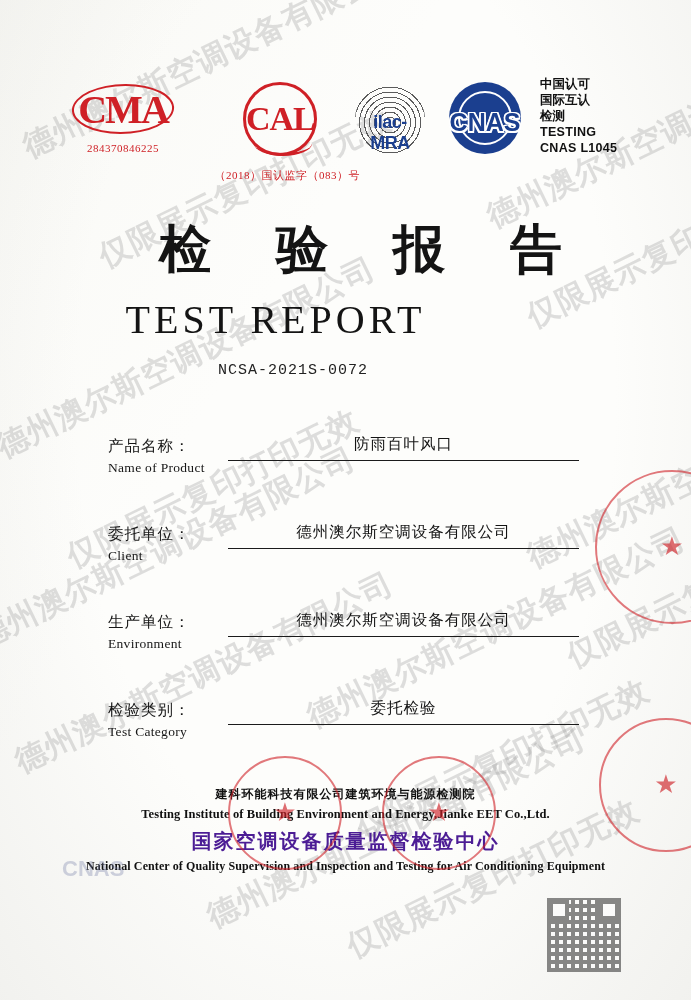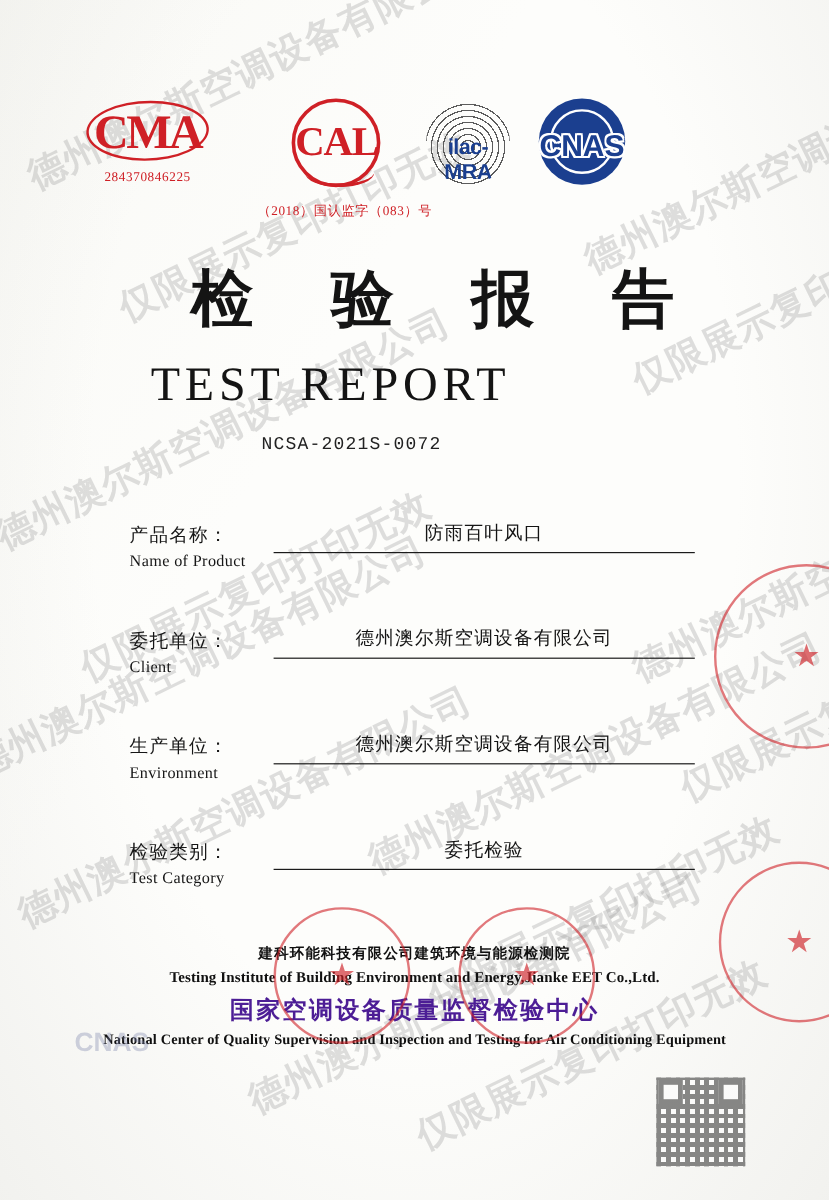--- a/index.html
+++ b/index.html
@@ -445,20 +445,27 @@
       </div>
     </div>
 
     <div class="logo-block" id="cnas-block">
       <div class="cnas-circle">
         <div class="cnas-inner"></div>
         <div class="cnas-word">CNAS</div>
       </div>
     </div>
 
+    <div id="cnas-text">
+      <div>中国认可</div>
+      <div>国际互认</div>
+      <div>检测</div>
+      <div class="en">TESTING</div>
+      <div class="en">CNAS L1045</div>
+    </div>
   </div>
 
   <div id="title-cn">检 验 报 告</div>
   <div id="title-en">TEST REPORT</div>
   <div id="report-no">NCSA-2021S-0072</div>
 
   <div id="fields">
 
     <div class="field-row">
       <div class="field-label-cn">产品名称：</div>

